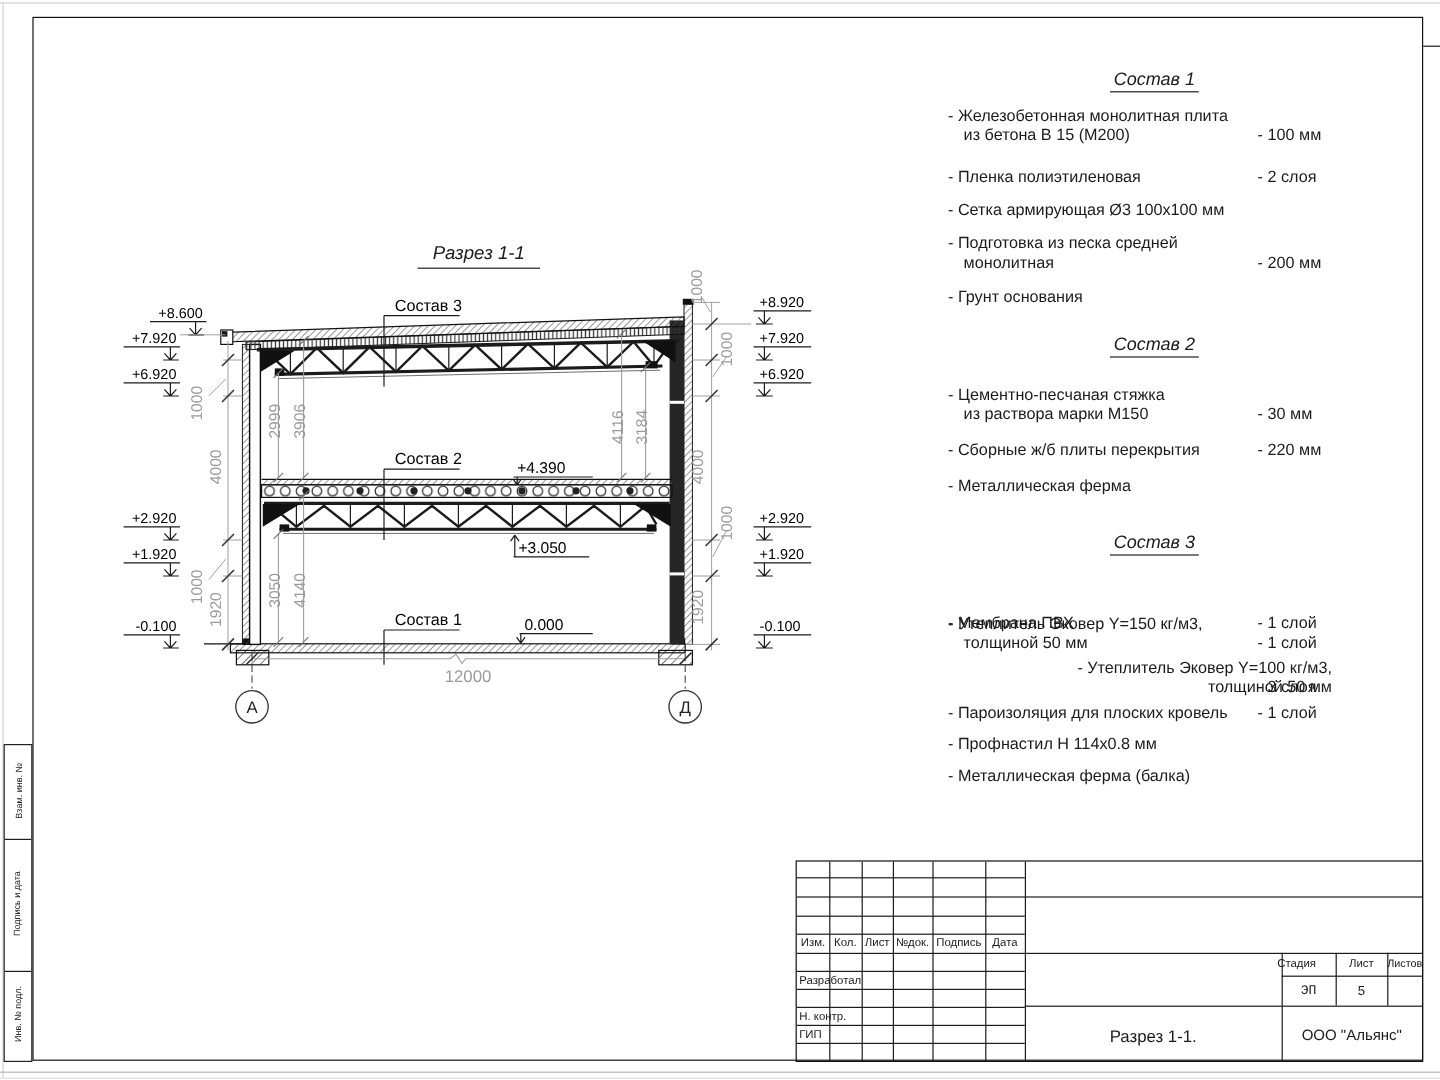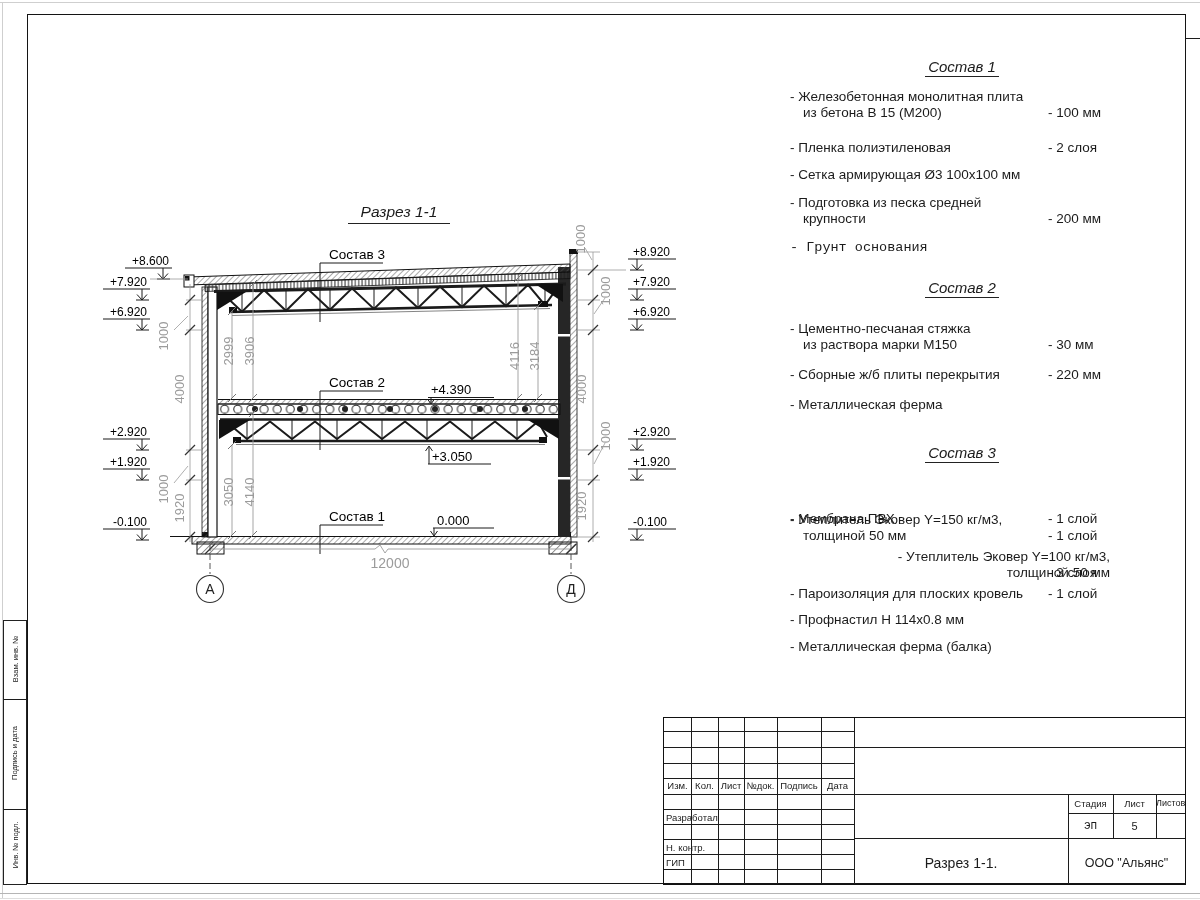--- a/index.html
+++ b/index.html
@@ -287,24 +287,24 @@
   <div class="item" style="top:140px;">
       <div class="itxt">- Пленка полиэтиленовая</div>
       <div class="ival">-  2 слоя</div>
     </div>
   <div class="item" style="top:167px;">
       <div class="itxt">- Сетка армирующая Ø3 100х100 мм</div>
       <div class="ival"></div>
     </div>
   <div class="item" style="top:195px;">
       <div class="itxt">- Подготовка из песка средней
-крупности</div>
+монолитная</div>
       <div class="ival">- 200 мм</div>
     </div>
-  <div class="item" style="top:240px;font-family:Liberation Mono, monospace;">
+  <div class="item" style="top:240px;">
       <div class="itxt">- Грунт основания</div>
       <div class="ival"></div>
     </div>
 
   <div class="ctitle" style="top:279px;"><span>Состав 2</span></div>
   <div class="item" style="top:321px;">
       <div class="itxt">- Цементно-песчаная стяжка
 из раствора марки М150</div>
       <div class="ival">- 30 мм</div>
     </div>
@@ -374,21 +374,21 @@
     <div class="tbt tbc" style="left:27px;top:62px;width:27px;">Кол.</div>
     <div class="tbt tbc" style="left:54px;top:62px;width:26px;">Лист</div>
     <div class="tbt tbc" style="left:80px;top:62px;width:33px;">№док.</div>
     <div class="tbt tbc" style="left:113px;top:62px;width:44px;">Подпись</div>
     <div class="tbt tbc" style="left:157px;top:62px;width:33px;">Дата</div>
 
     <div class="tbt" style="left:2px;top:94px;text-align:center;">Разработал</div>
     <div class="tbt" style="left:2px;top:124px;">Н. контр.</div>
     <div class="tbt" style="left:2px;top:139px;">ГИП</div>
 
-    <div class="tbt tbc" style="left:404px;top:80px;width:45px;">Стадия</div>
+    <div class="tbt tbc" style="left:394px;top:80px;width:45px;">Стадия</div>
     <div class="tbt tbc" style="left:449px;top:80px;width:43px;">Лист</div>
     <div class="tbt tbc" style="left:492px;top:80px;width:29px;font-size:9px;">Листов</div>
     <div class="tbt tbc" style="left:404px;top:102px;width:45px;font-size:11px;font-family:Liberation Mono, monospace;">ЭП</div>
     <div class="tbt tbc" style="left:449px;top:102px;width:43px;font-size:11px;">5</div>
 
     <div class="tbt tbc" style="left:190px;top:137px;width:214px;font-size:14px;">Разрез  1-1.</div>
     <div class="tbt tbc" style="left:404px;top:138px;width:117px;font-size:12.5px;">ООО "Альянс"</div>
   </div>
 
   <div class="sst">

